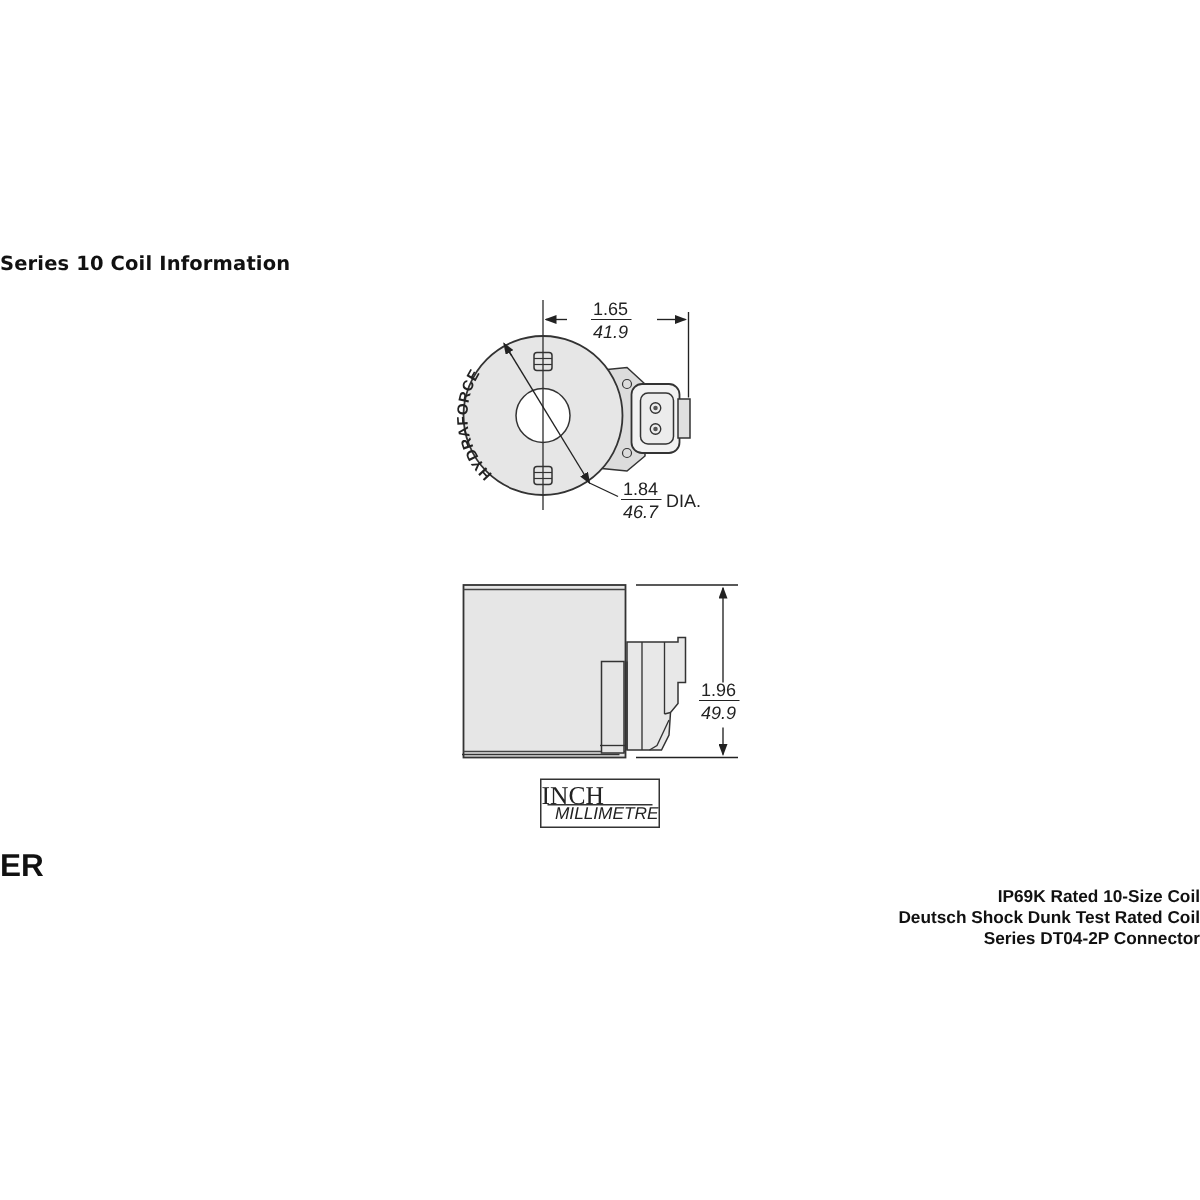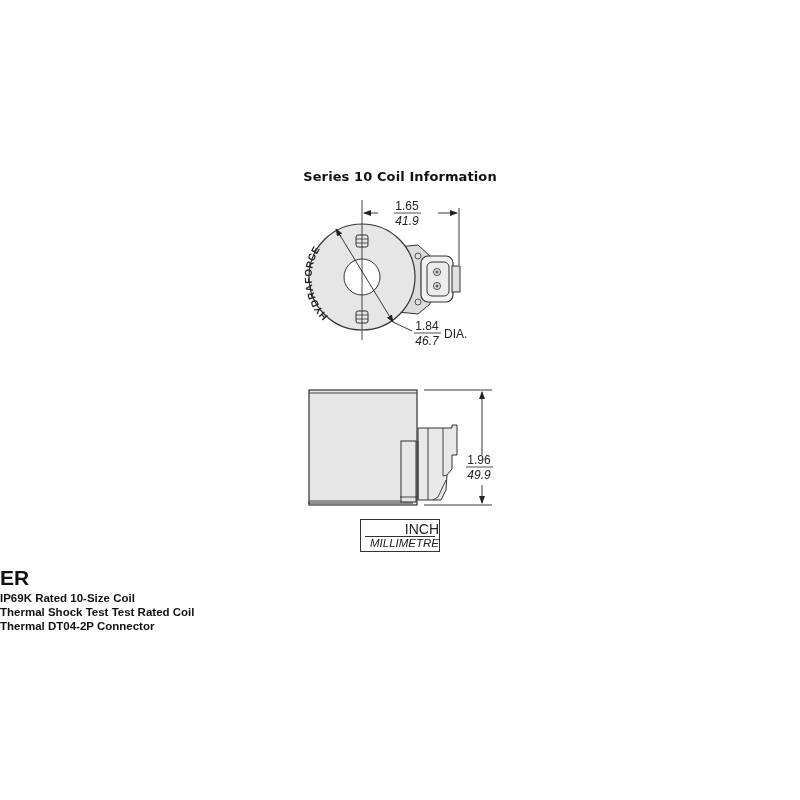--- a/index.html
+++ b/index.html
@@ -1,27 +1,27 @@
 <!DOCTYPE html>
 <html><head>
   <meta charset="utf-8">
   <style>
     html, body { margin: 0; padding: 0; background: #ffffff; }
     body { width: 800px; height: 800px; position: relative; overflow: hidden; font-family: "Liberation Sans", sans-serif; color: #111; }
-    .title { position: absolute; left: 0; width: 800px; top: 169px; text-align: center; font-family: "DejaVu Sans", sans-serif; font-weight: bold; font-size: 13px; letter-spacing: 0.1px; color: #111; }
+    .title { position: absolute; left: 0; width: 800px; top: 169px; text-align: left; font-family: "DejaVu Sans", sans-serif; font-weight: bold; font-size: 13px; letter-spacing: 0.1px; color: #111; }
     svg.drawing { position: absolute; left: 0; top: 0; }
     .dimtxt { font-family: "Liberation Sans", sans-serif; font-size: 12px; fill: #222; }
     .dimtxt-it { font-family: "Liberation Sans", sans-serif; font-size: 12px; font-style: italic; fill: #222; }
     .brand { font-family: "Liberation Sans", sans-serif; font-weight: bold; font-size: 10px; fill: #222; letter-spacing: 0.3px; }
     .legend { position: absolute; left: 360px; top: 519px; width: 80px; height: 33px; border: 1px solid #333; box-sizing: border-box; background: #fff; }
-    .legend .inch { position: absolute; top: 1px; left: 0; width: 100%; text-align: right; font-size: 14px; color: #222; }
+    .legend .inch { position: absolute; top: 1px; left: 0; width: 100%; text-align: left; font-size: 17px; color: #222; font-family: Liberation Serif, serif; }
     .legend .rule { position: absolute; top: 16px; left: 4px; right: 4px; height: 1px; background: #333; }
     .legend .mm { position: absolute; top: 17px; left: 0; width: 100%; text-align: right; font-size: 11.5px; font-style: italic; color: #222; }
     .code { position: absolute; left: 0; width: 800px; top: 566px; font-weight: bold; font-size: 21px; color: #111; }
-    .desc { position: absolute; left: 0; width: 800px; text-align: left; font-weight: bold; font-size: 11.5px; color: #111; }
+    .desc { position: absolute; left: 0; width: 800px; text-align: right; font-weight: bold; font-size: 11.5px; color: #111; }
   </style>
 </head>
 <body>
 
 <div class="title">Series 10 Coil Information</div>
 
 <svg class="drawing" width="800" height="800" viewBox="0 0 800 800">
   <defs>
     <marker id="arr" markerWidth="8" markerHeight="6" refX="7" refY="3" orient="auto" markerUnits="userSpaceOnUse">
       <path d="M0,0 L8,3 L0,6 Z" fill="#222"></path>
@@ -111,14 +111,14 @@
 </svg>
 
 <div class="legend">
   <div class="inch">INCH</div>
   <div class="rule"></div>
   <div class="mm">MILLIMETRE</div>
 </div>
 
 <div class="code">ER</div>
 <div class="desc" style="top:592px;">IP69K Rated 10-Size Coil</div>
-<div class="desc" style="top:606px;">Thermal Shock Test Test Rated Coil</div>
-<div class="desc" style="top:620px;">Thermal DT04-2P Connector</div>
+<div class="desc" style="top:606px;">Deutsch Shock Dunk Test Rated Coil</div>
+<div class="desc" style="top:620px;">Series DT04-2P Connector</div>
 
 </body></html>

